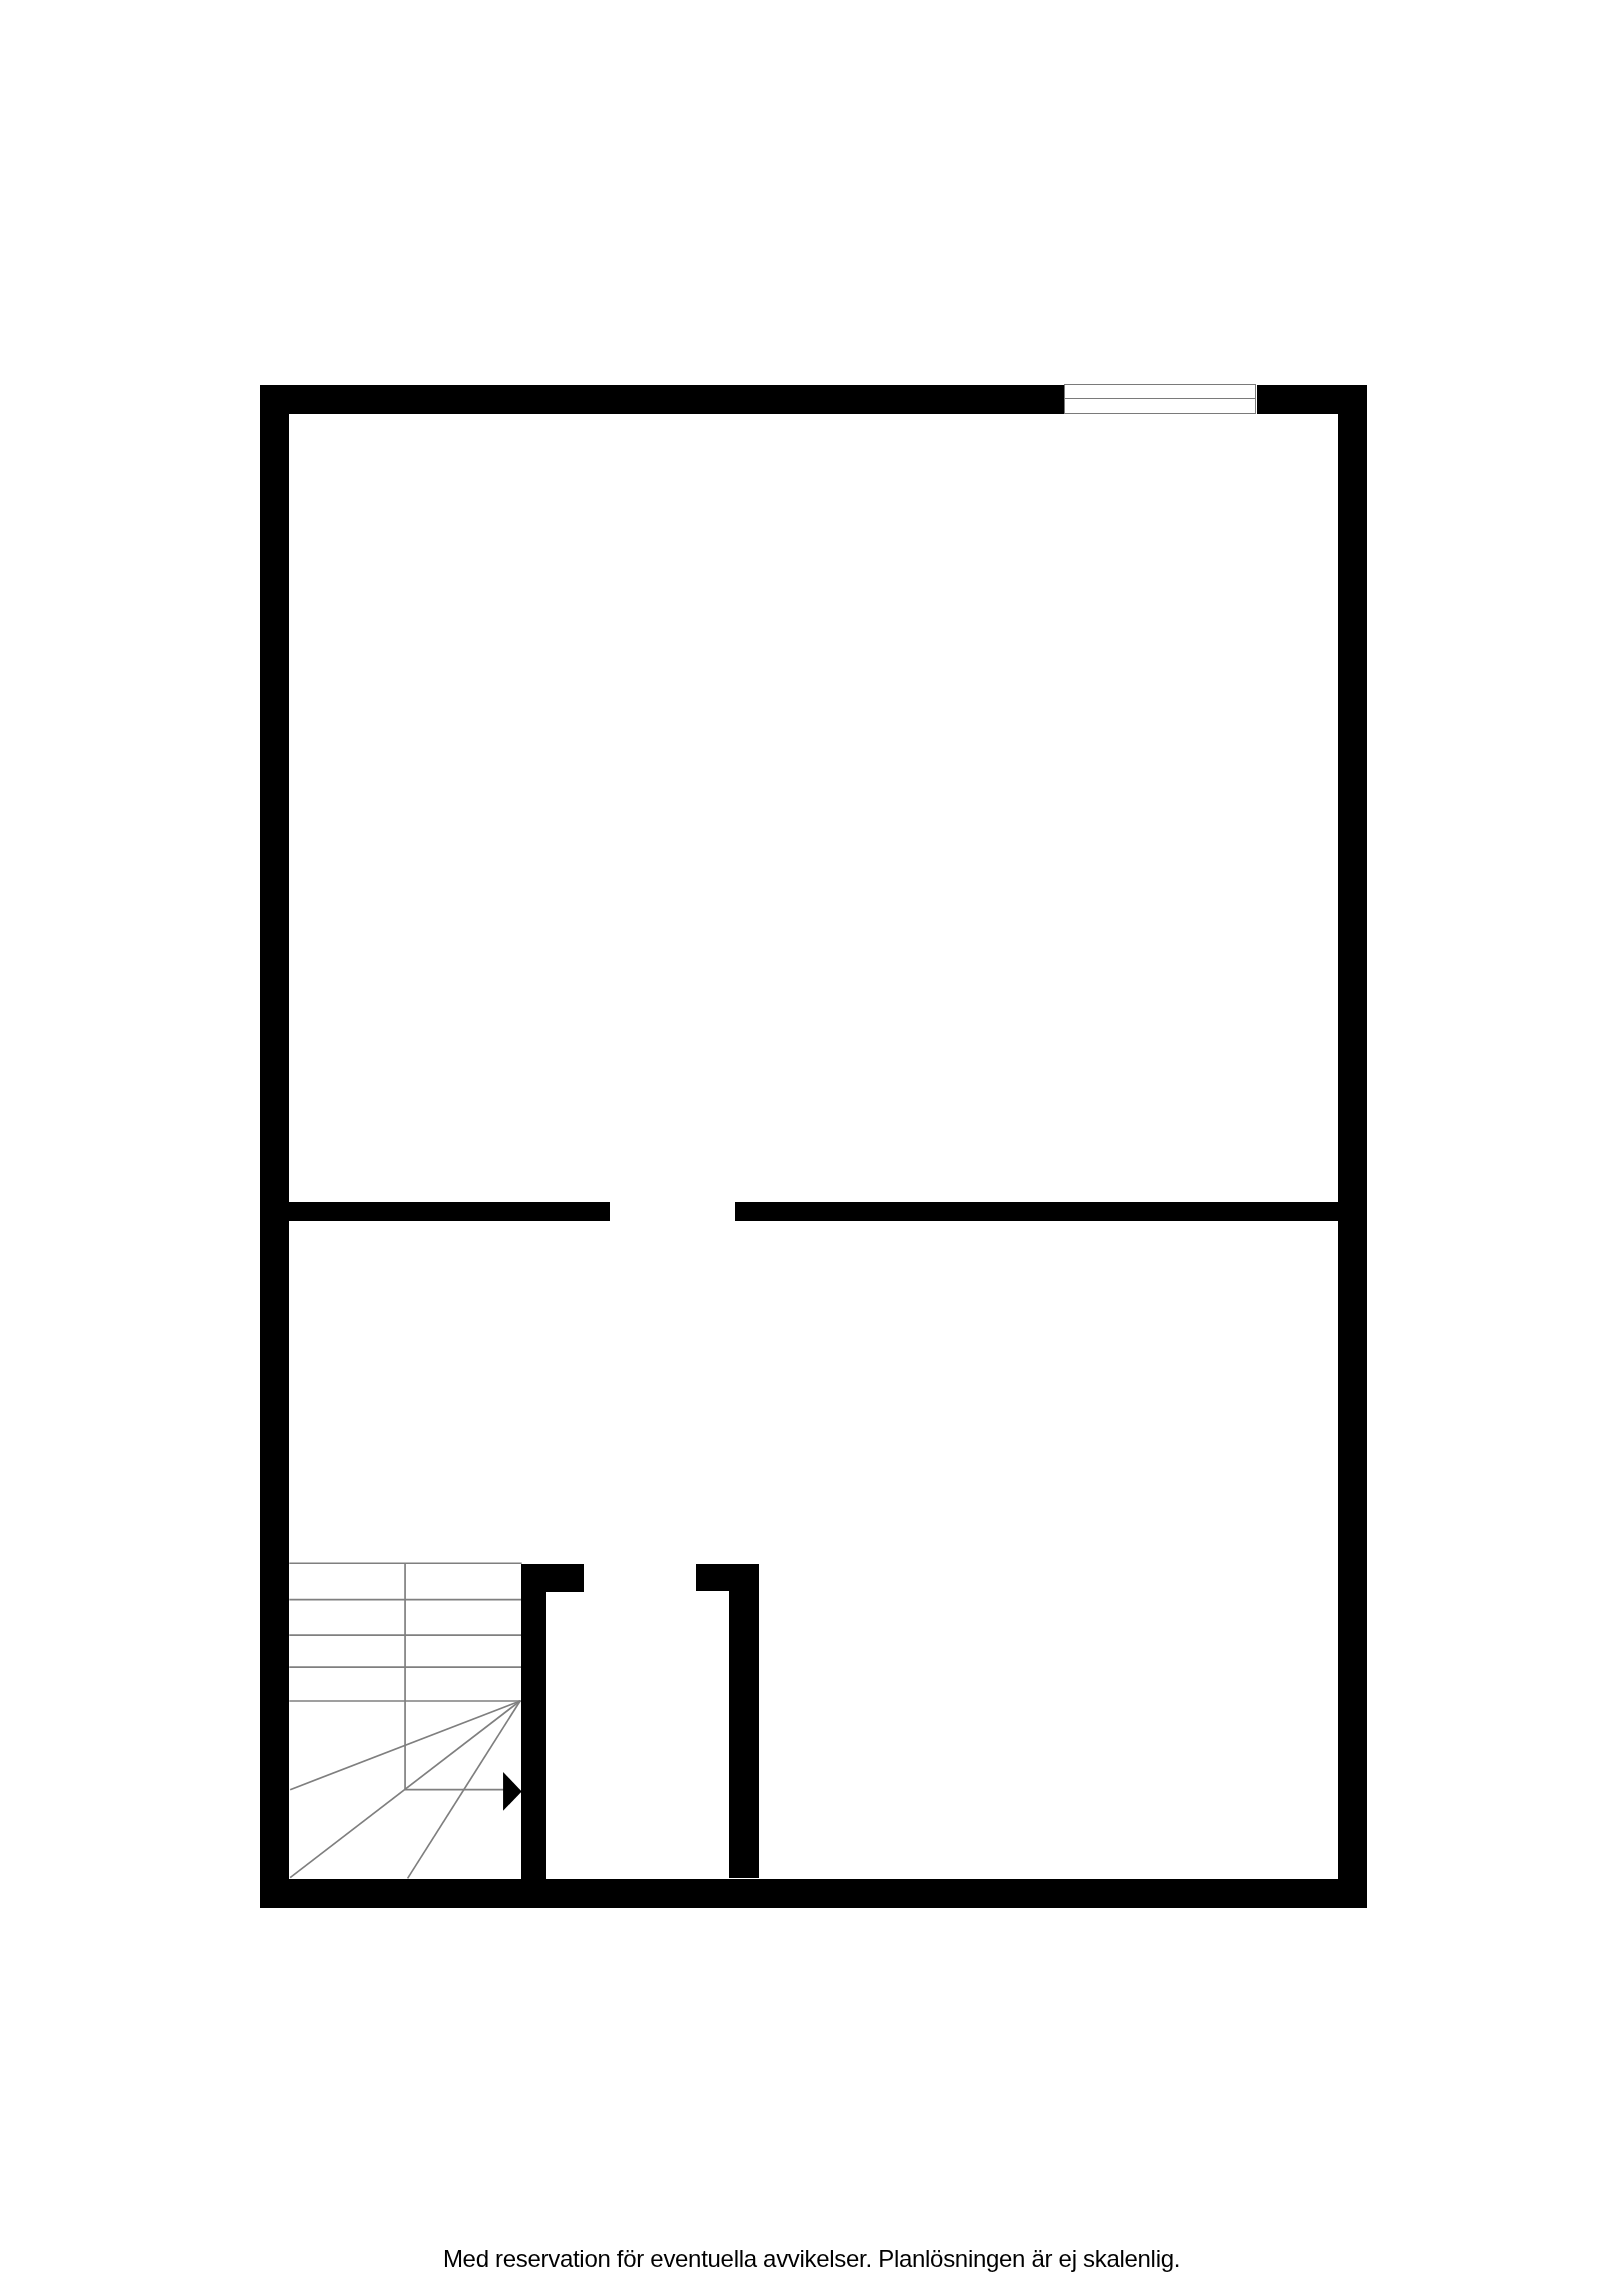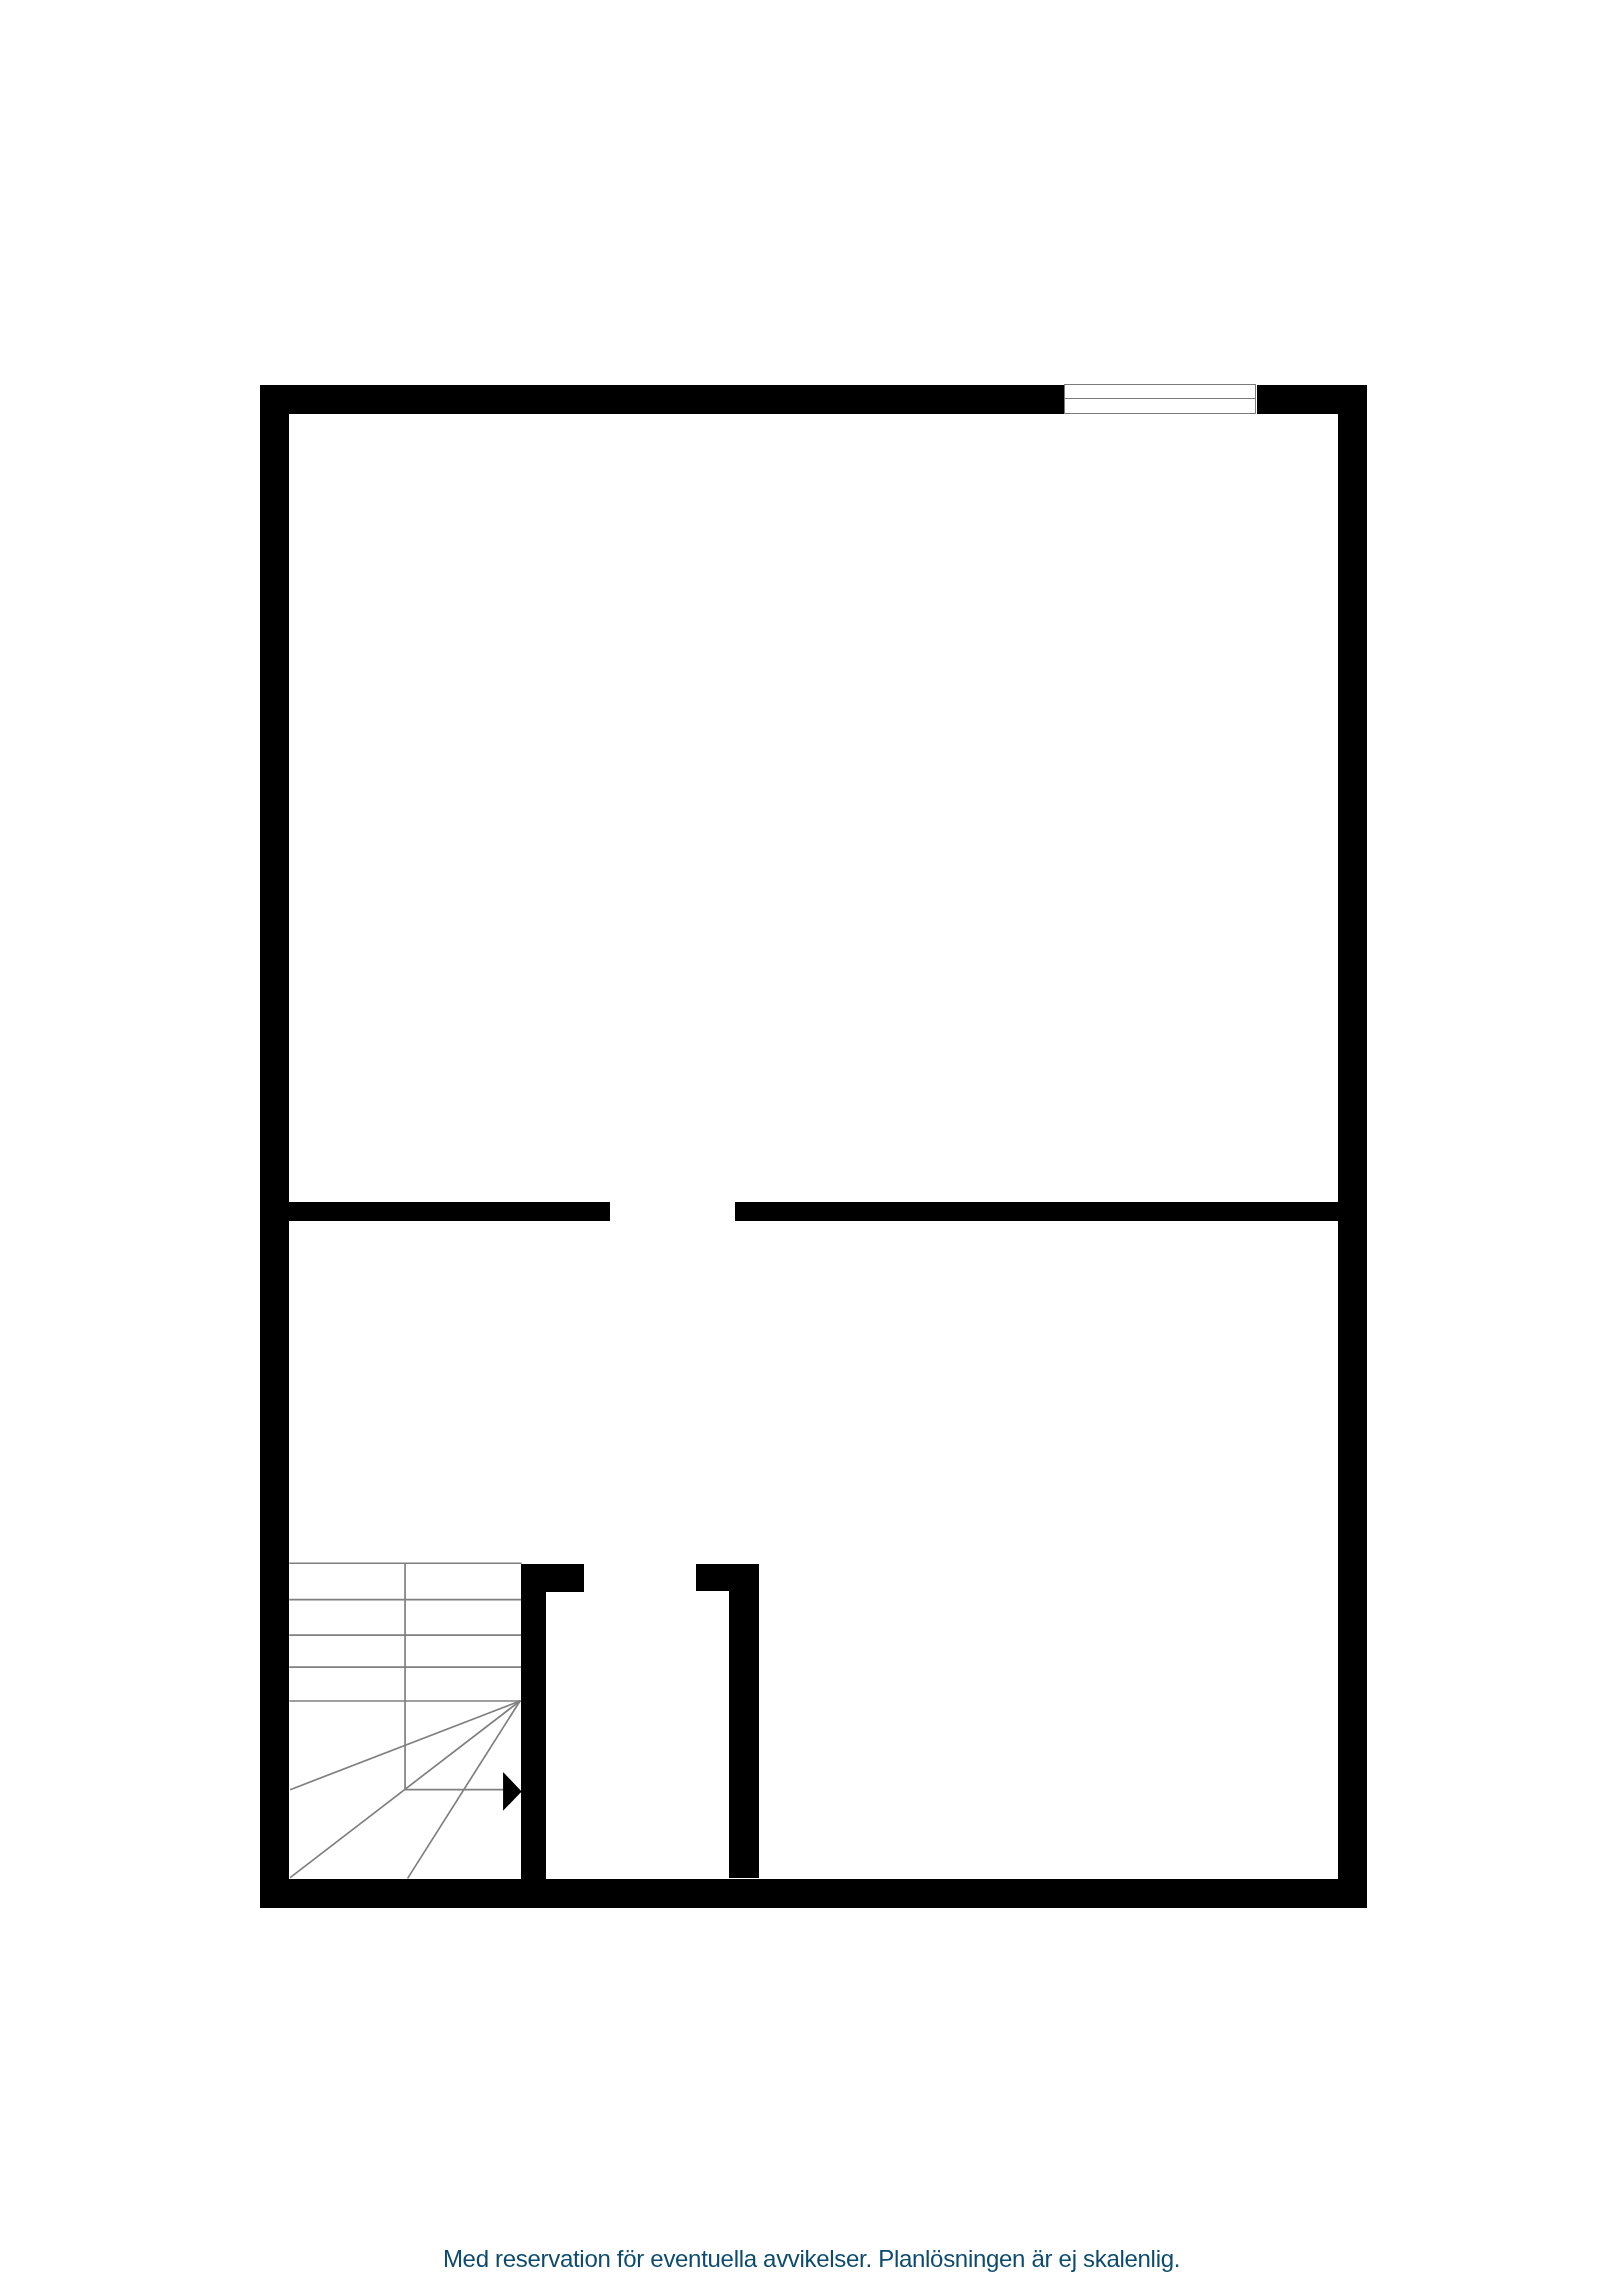--- a/index.html
+++ b/index.html
@@ -69,21 +69,21 @@
       <line x1="342" y1="1935" x2="617" y2="1935" stroke="#7f7f7f" stroke-width="2"></line>
       <line x1="342" y1="1973" x2="617" y2="1973" stroke="#7f7f7f" stroke-width="2"></line>
       <line x1="342" y1="2013" x2="617" y2="2013" stroke="#7f7f7f" stroke-width="2"></line>
       <line x1="479" y1="1850" x2="479" y2="2118" stroke="#7f7f7f" stroke-width="2"></line>
       <line x1="479" y1="2118" x2="597" y2="2118" stroke="#7f7f7f" stroke-width="2"></line>
       <line x1="615" y1="2013" x2="343" y2="2118" stroke="#7f7f7f" stroke-width="2"></line>
       <line x1="615" y1="2013" x2="343" y2="2222" stroke="#7f7f7f" stroke-width="2"></line>
       <line x1="615" y1="2013" x2="482" y2="2223" stroke="#7f7f7f" stroke-width="2"></line>
       <polygon points="595,2097 595,2143 617,2120" fill="#000000"></polygon>
     </svg>
-  <div id="disclaimer" style="color: #0c4a6e;">Med reservation för eventuella avvikelser. Planlösningen är ej skalenlig.</div>
+  <div id="disclaimer" style="color: #000000;">Med reservation för eventuella avvikelser. Planlösningen är ej skalenlig.</div>
 <div class="wall" style="background: rgb(0, 0, 0); left: 260px; top: 385px; width: 804px; height: 29px;"></div>
     <div class="wall" style="background: rgb(0, 0, 0); left: 1257px; top: 385px; width: 110px; height: 29px;"></div>
     <div class="wall" style="background: rgb(0, 0, 0); left: 260px; top: 385px; width: 29px; height: 1523px;"></div>
     <div class="wall" style="background: rgb(0, 0, 0); left: 1338px; top: 385px; width: 29px; height: 1523px;"></div>
     <div class="wall" style="background: rgb(0, 0, 0); left: 260px; top: 1879px; width: 1106px; height: 29px;"></div>
     <div class="wall" style="background: rgb(0, 0, 0); left: 289px; top: 1202px; width: 321px; height: 19.4px;"></div>
     <div class="wall" style="background: rgb(0, 0, 0); left: 735px; top: 1202px; width: 603px; height: 19.4px;"></div>
     <div class="wall" style="background: rgb(0, 0, 0); left: 521px; top: 1564px; width: 25px; height: 315px;"></div>
     <div class="wall" style="background: rgb(0, 0, 0); left: 521px; top: 1564px; width: 63px; height: 28px;"></div>
     <div class="wall" style="background: rgb(0, 0, 0); left: 729px; top: 1564px; width: 30px; height: 314px;"></div>

